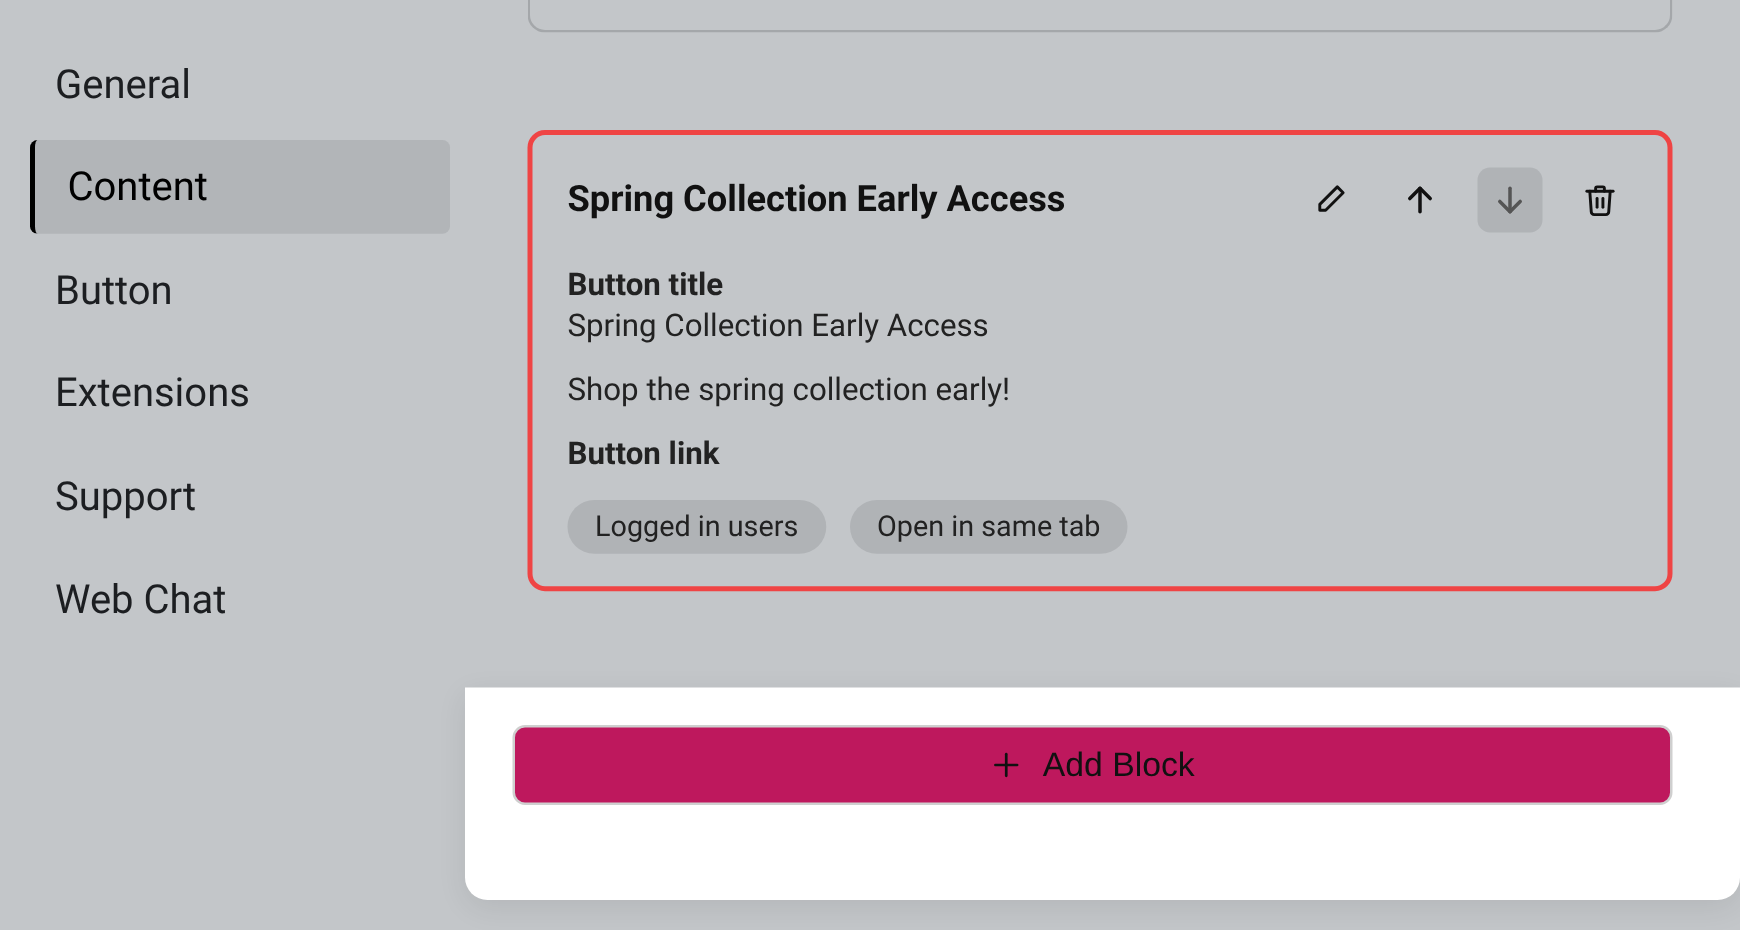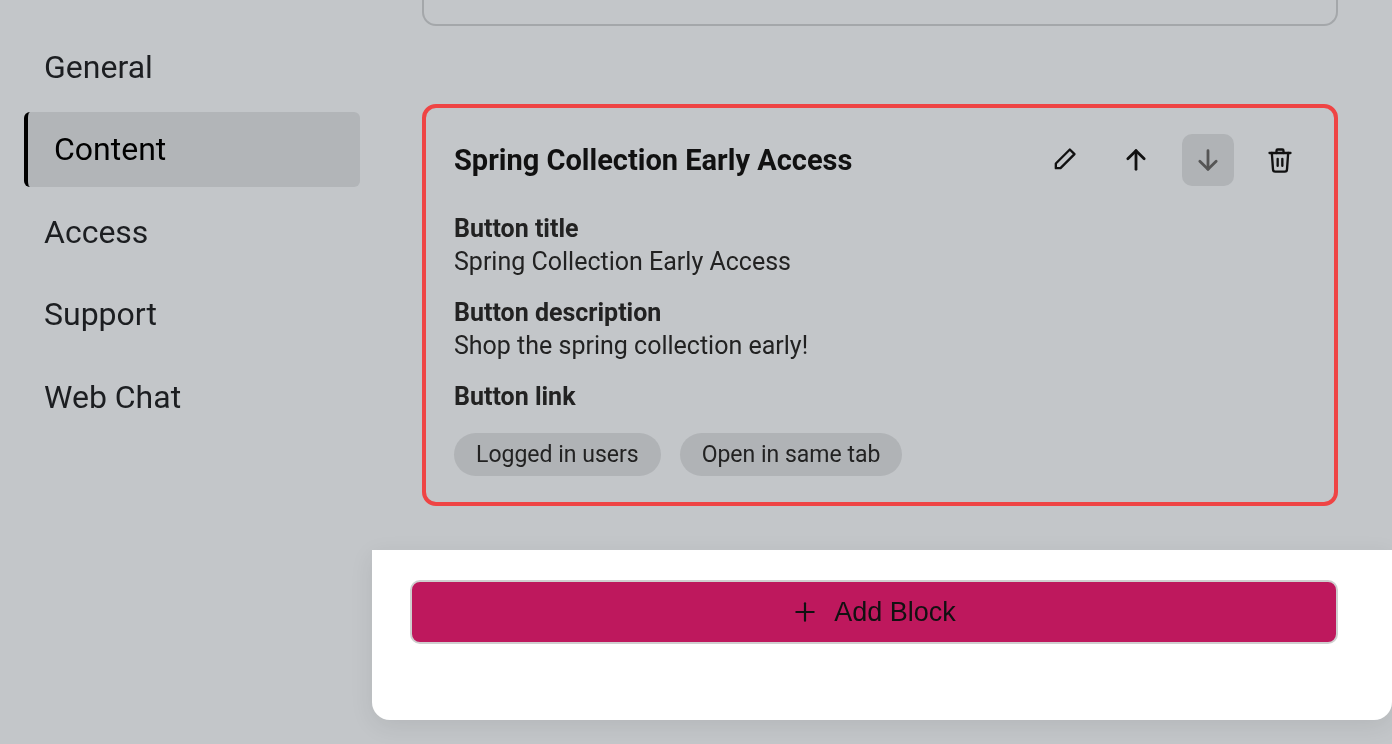--- a/index.html
+++ b/index.html
@@ -158,21 +158,24 @@
 
 <nav class="sidebar">
   <ul class="sidebar-list">
     <li class="sidebar-item">
       <span>General</span>
     </li>
     <li class="sidebar-item active">
       <span>Content</span>
     </li>
     <li class="sidebar-item">
-      <span>Access</span>
+      <span>Button</span>
+    </li>
+    <li class="sidebar-item">
+      <span>Extensions</span>
     </li>
     <li class="sidebar-item">
       <span>Support</span>
     </li>
     <li class="sidebar-item">
       <span>Web Chat</span>
     </li>
   </ul>
 </nav>
 
@@ -220,21 +223,20 @@
         </div>
       </div>
     </header>
 
     <div class="field">
       <div class="field-label">Button title</div>
       <div class="field-value">Spring Collection Early Access</div>
     </div>
 
     <div class="field">
-      <div class="field-label">Button description</div>
       <div class="field-value">Shop the spring collection early!</div>
     </div>
 
     <div class="field">
       <div class="field-label">Button link</div>
     </div>
 
     <div class="pill-row">
       <span class="pill">Logged in users</span>
       <span class="pill">Open in same tab</span>

